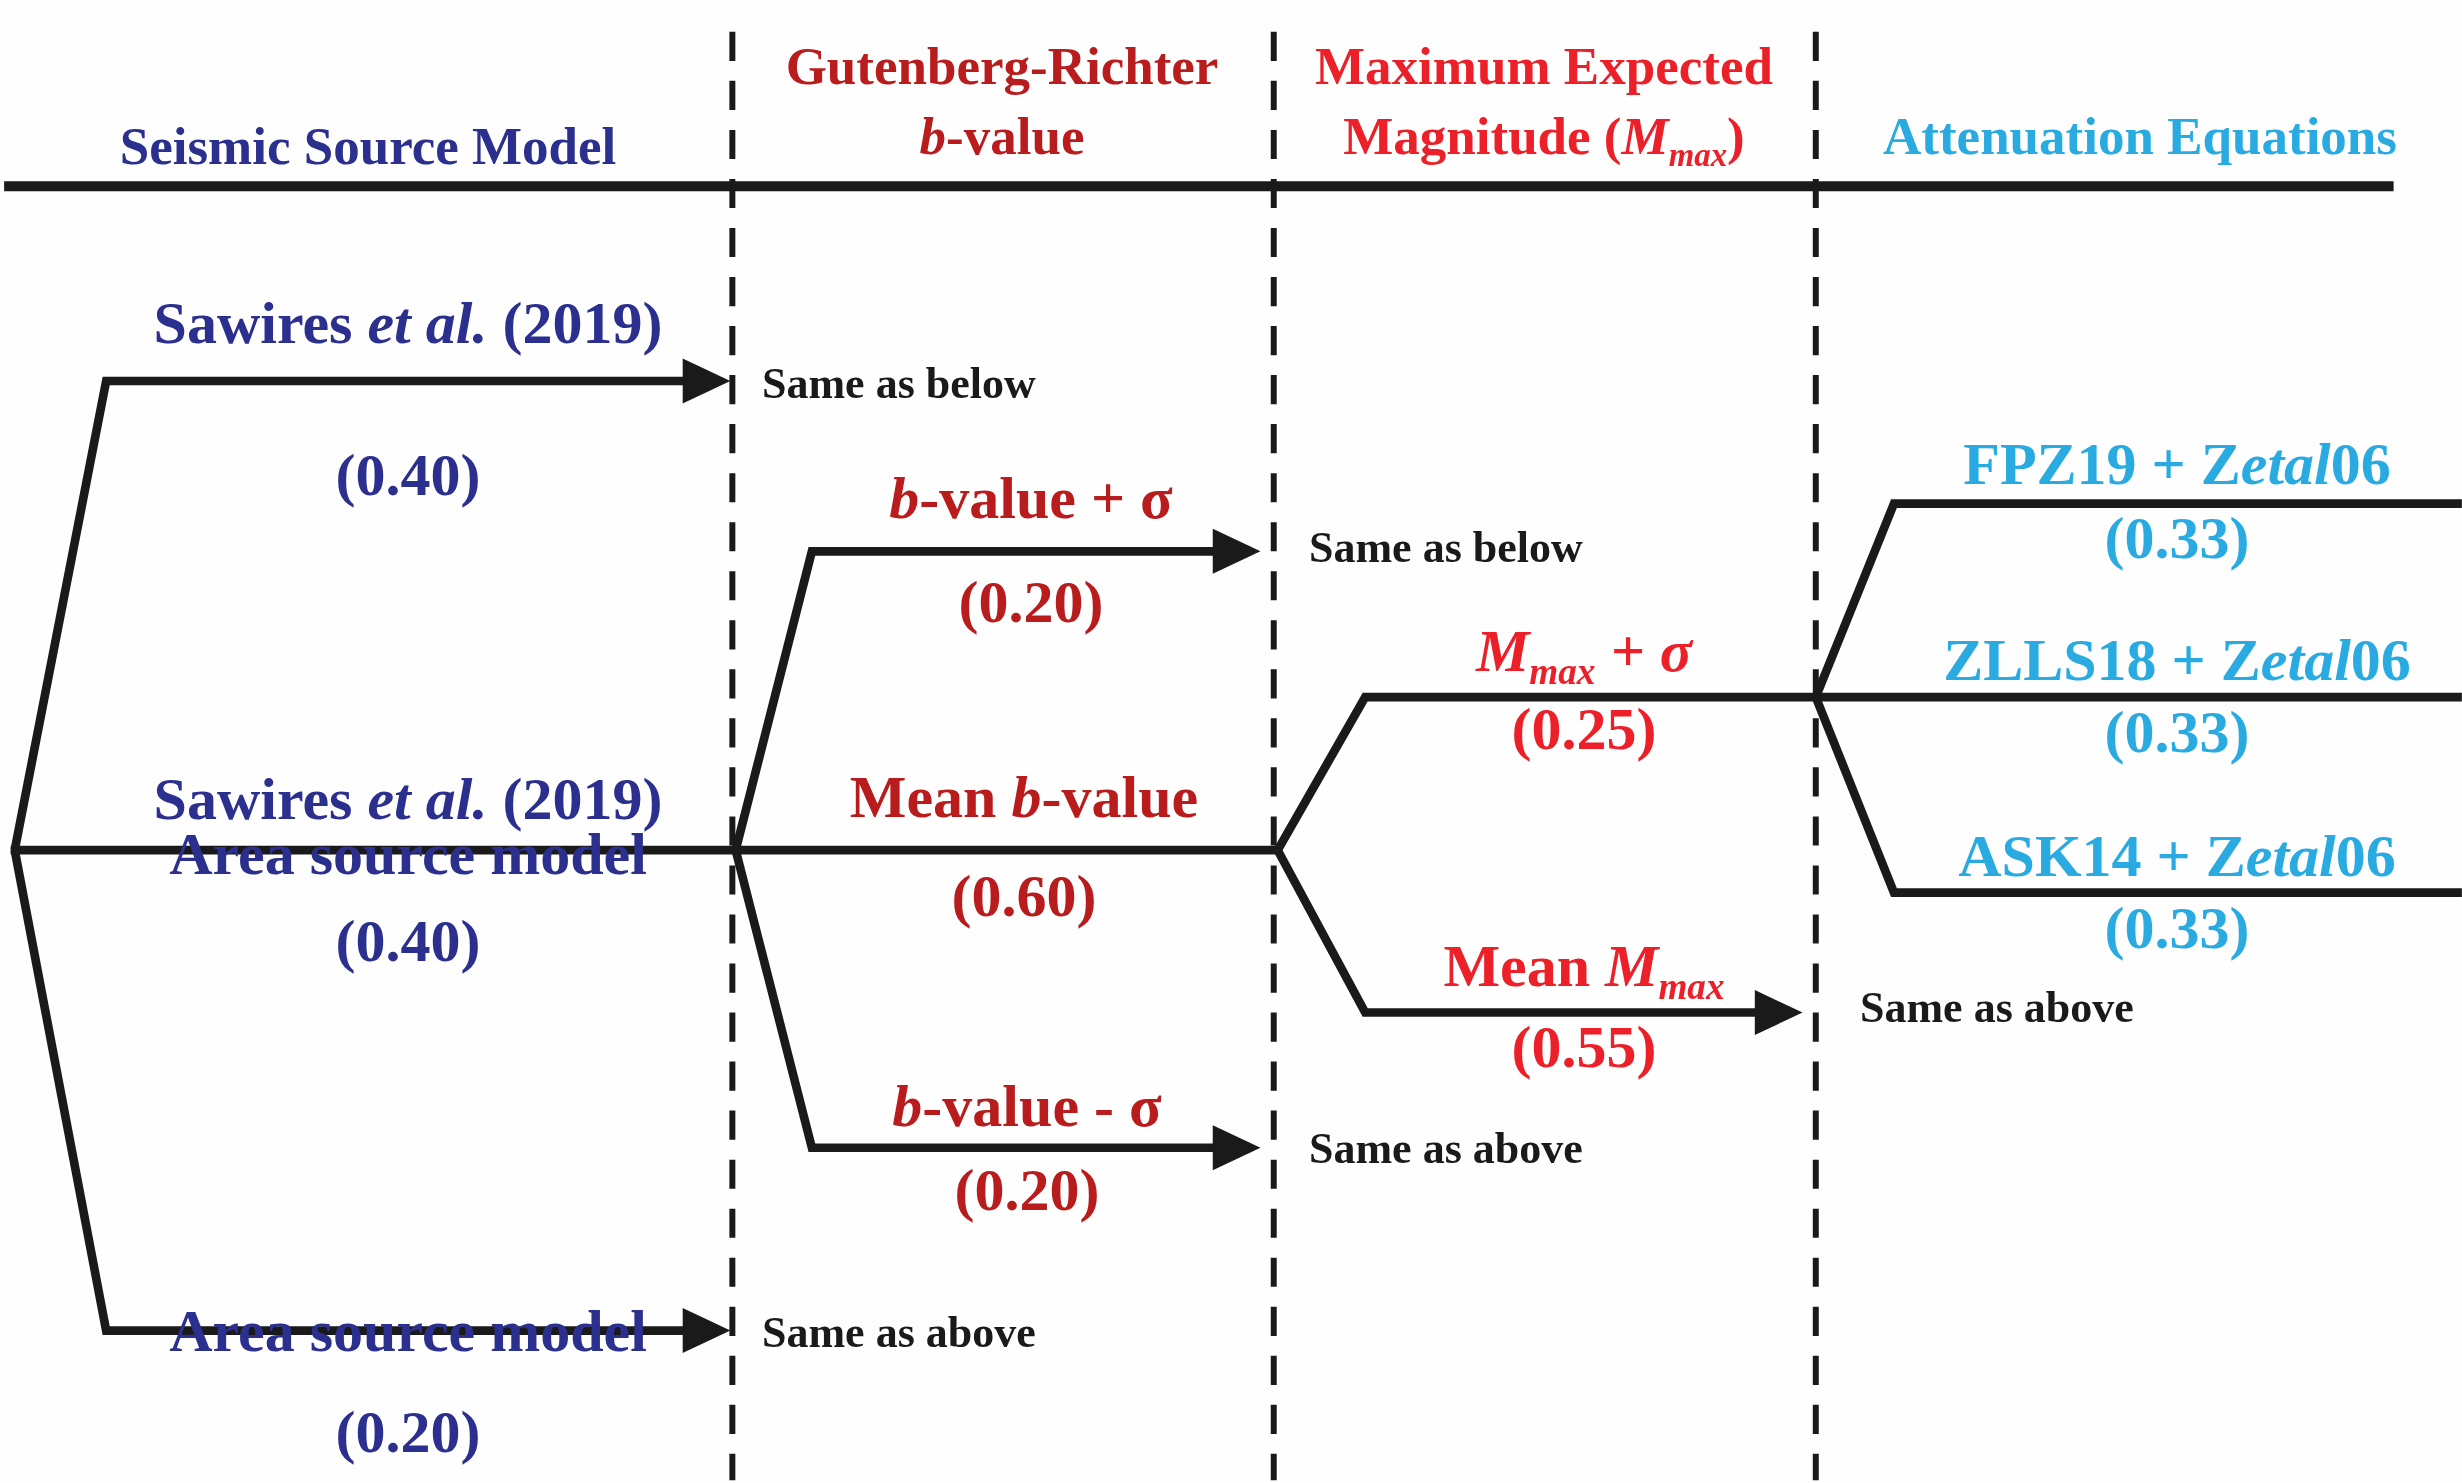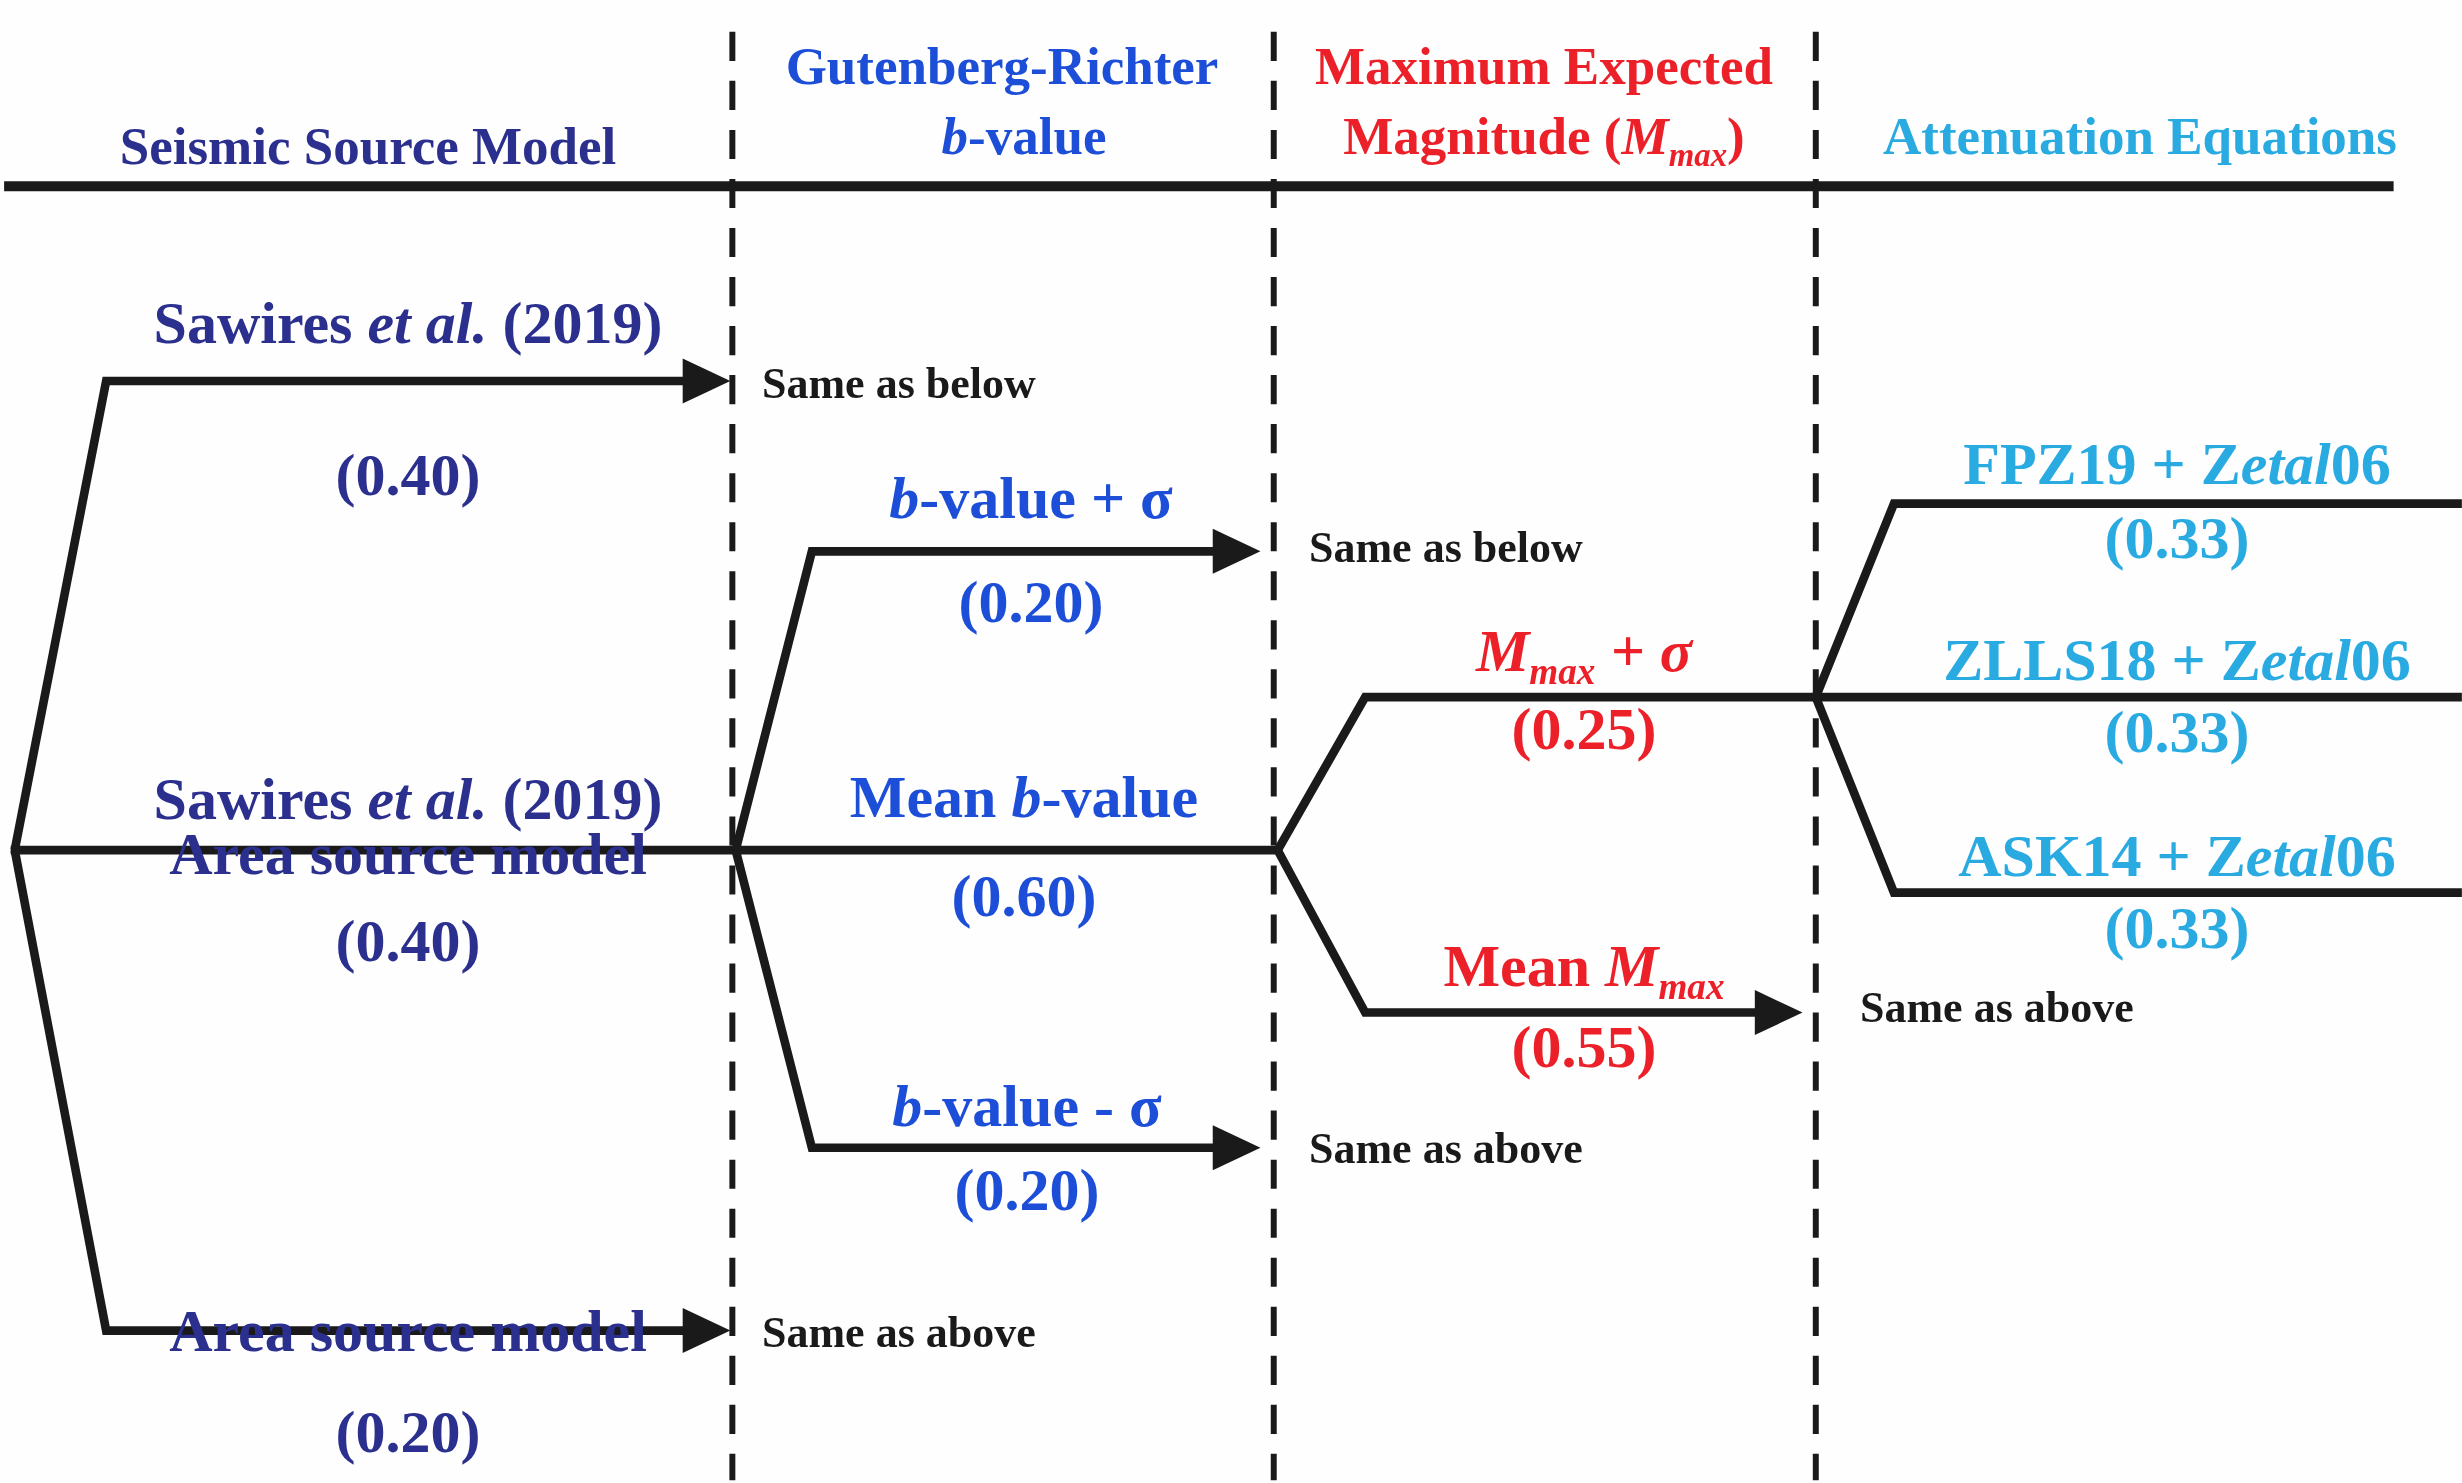--- a/index.html
+++ b/index.html
@@ -14,21 +14,21 @@
   .hdr,.lbl,.note{
     position:absolute;
     font-weight:bold;
     white-space:nowrap;
     transform:translate(-50%,-50%);
   }
   .hdr{font-size:53px;letter-spacing:0px;}
   .lbl{font-size:60px;}
   .note{font-size:44px;transform:translate(0,-50%);color:#1a1a1a;}
   .navy{color:#2b2f8d;margin-top:45px;}
-  .green{color:#1d4ed8;}
+  .green{color:#b91c1c;}
   .red{color:#ec2028;}
   .cyan{color:#29abe2;}
   sub{font-size:0.62em;line-height:0;}
   i{font-style:italic;}
 </style>
 </head>
 <body>
 
 <div id="stage">
 
@@ -64,21 +64,21 @@
     <polyline points="2740,1052 2858,1347 3715,1347" fill="none" stroke="#1a1a1a" stroke-width="13"></polyline>
   </svg>
 
   <div class="hdr navy" style="left:368px;top:101px">
     <span>Seismic Source Model</span>
   </div>
 
   <div class="hdr green" style="left:1002px;top:66px">
     <span>Gutenberg-Richter</span>
   </div>
-  <div class="hdr green" style="left:1024px;top:136px">
+  <div class="hdr green" style="left:1002px;top:136px">
     <i>b</i><span>-value</span>
   </div>
 
   <div class="hdr red" style="left:1544px;top:66px">
     <span>Maximum Expected</span>
   </div>
   <div class="hdr red" style="left:1544px;top:136px">
     <span>Magnitude (</span><i>M</i><sub><i>max</i></sub><span>)</span>
   </div>
 

